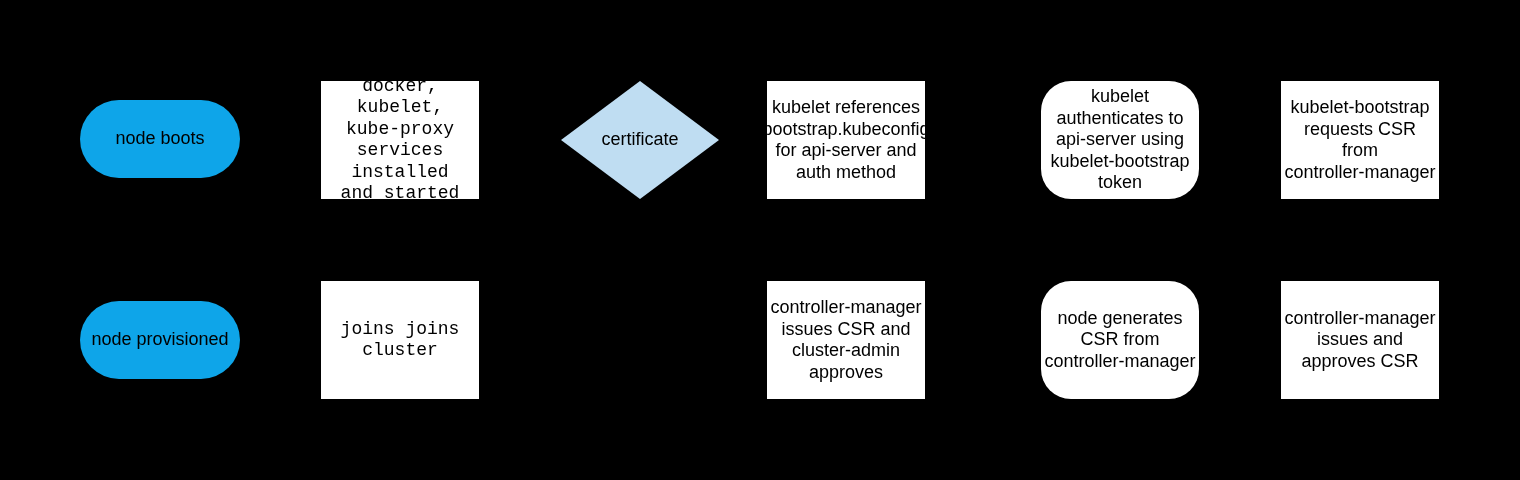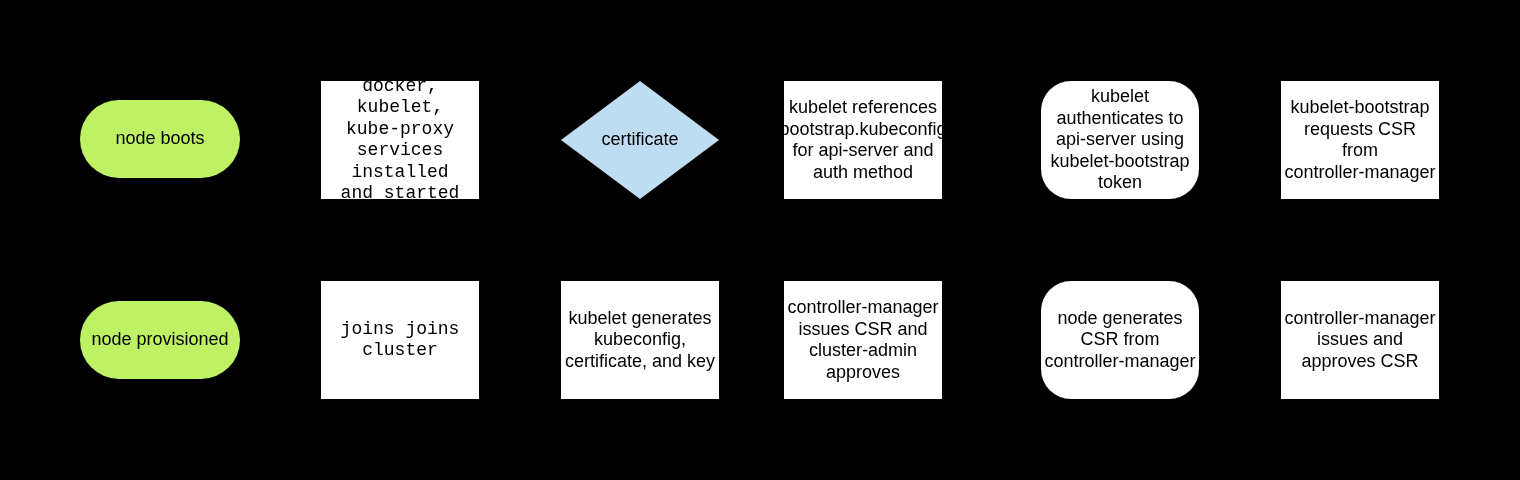--- a/index.html
+++ b/index.html
@@ -24,39 +24,39 @@
   }
   .shape .label { white-space: pre-line; }
   .process {
     width: 158px;
     height: 118px;
     background: #ffffff;
   }
   .terminator {
     width: 160px;
     height: 78px;
-    background: #bef264;
+    background: #0ea5e9;
     border-radius: 39px;
   }
   .decision {
     width: 158px;
     height: 118px;
     background: #bfddf2;
     clip-path: polygon(50% 0%, 100% 50%, 50% 100%, 0% 50%);
   }
   
   .r1.process, .r1.decision { top: 81px; }
   .r2.process, .r2.decision { top: 281px; }
   .r1.terminator { top: 100px; }
   .r2.terminator { top: 301px; }
   
   .c1 { left: 80px; }
   .c2 { left: 321px; font-family: Liberation Mono, monospace; }
   .c3 { left: 561px; }
-  .c4 { left: 784px; }
+  .c4 { left: 767px; }
   .c5 { left: 1041px; border-radius: 30px; }
   .c6 { left: 1281px; }
 </style>
 </head>
 <body>
 
 <div class="canvas">
 
   <div class="shape terminator r1 c1">
     <span class="label">node boots</span>
@@ -96,25 +96,20 @@
   </div>
 
   <div class="shape terminator r2 c1">
     <span class="label">node provisioned</span>
   </div>
 
   <div class="shape process r2 c2">
     <span class="label">joins joins cluster</span>
   </div>
 
-  <div class="shape process r2 c3">
-    <span class="label">kubelet generates
-kubeconfig,
-certificate, and key</span>
-  </div>
 
   <div class="shape process r2 c4">
     <span class="label">controller-manager
 issues CSR and
 cluster-admin
 approves</span>
   </div>
 
   <div class="shape process r2 c5">
     <span class="label">node generates

